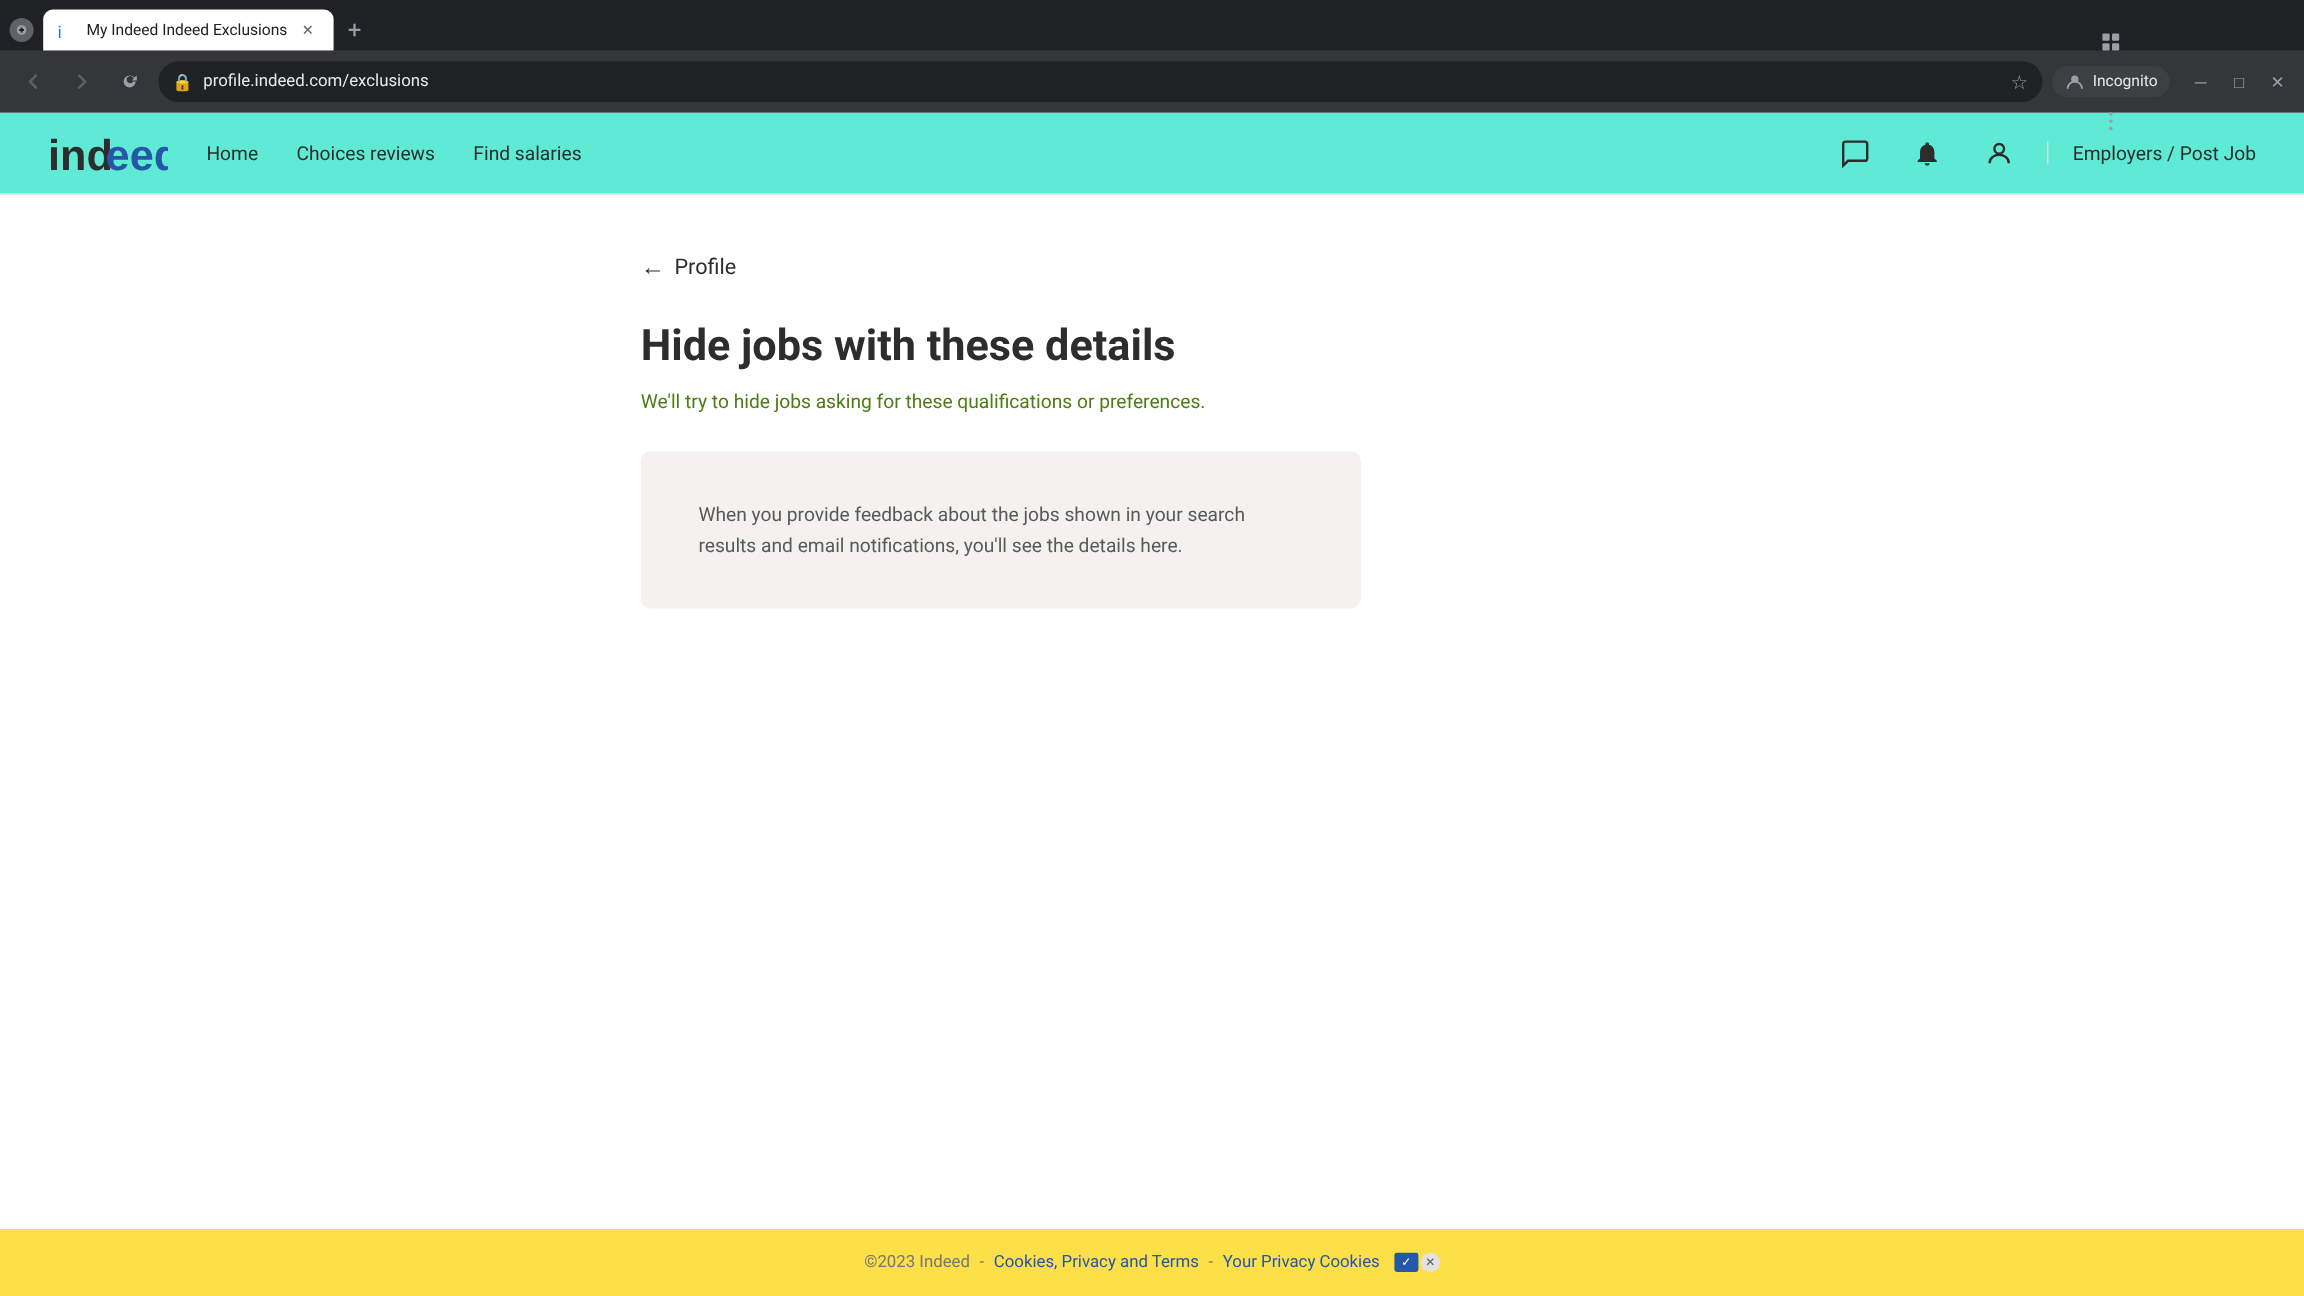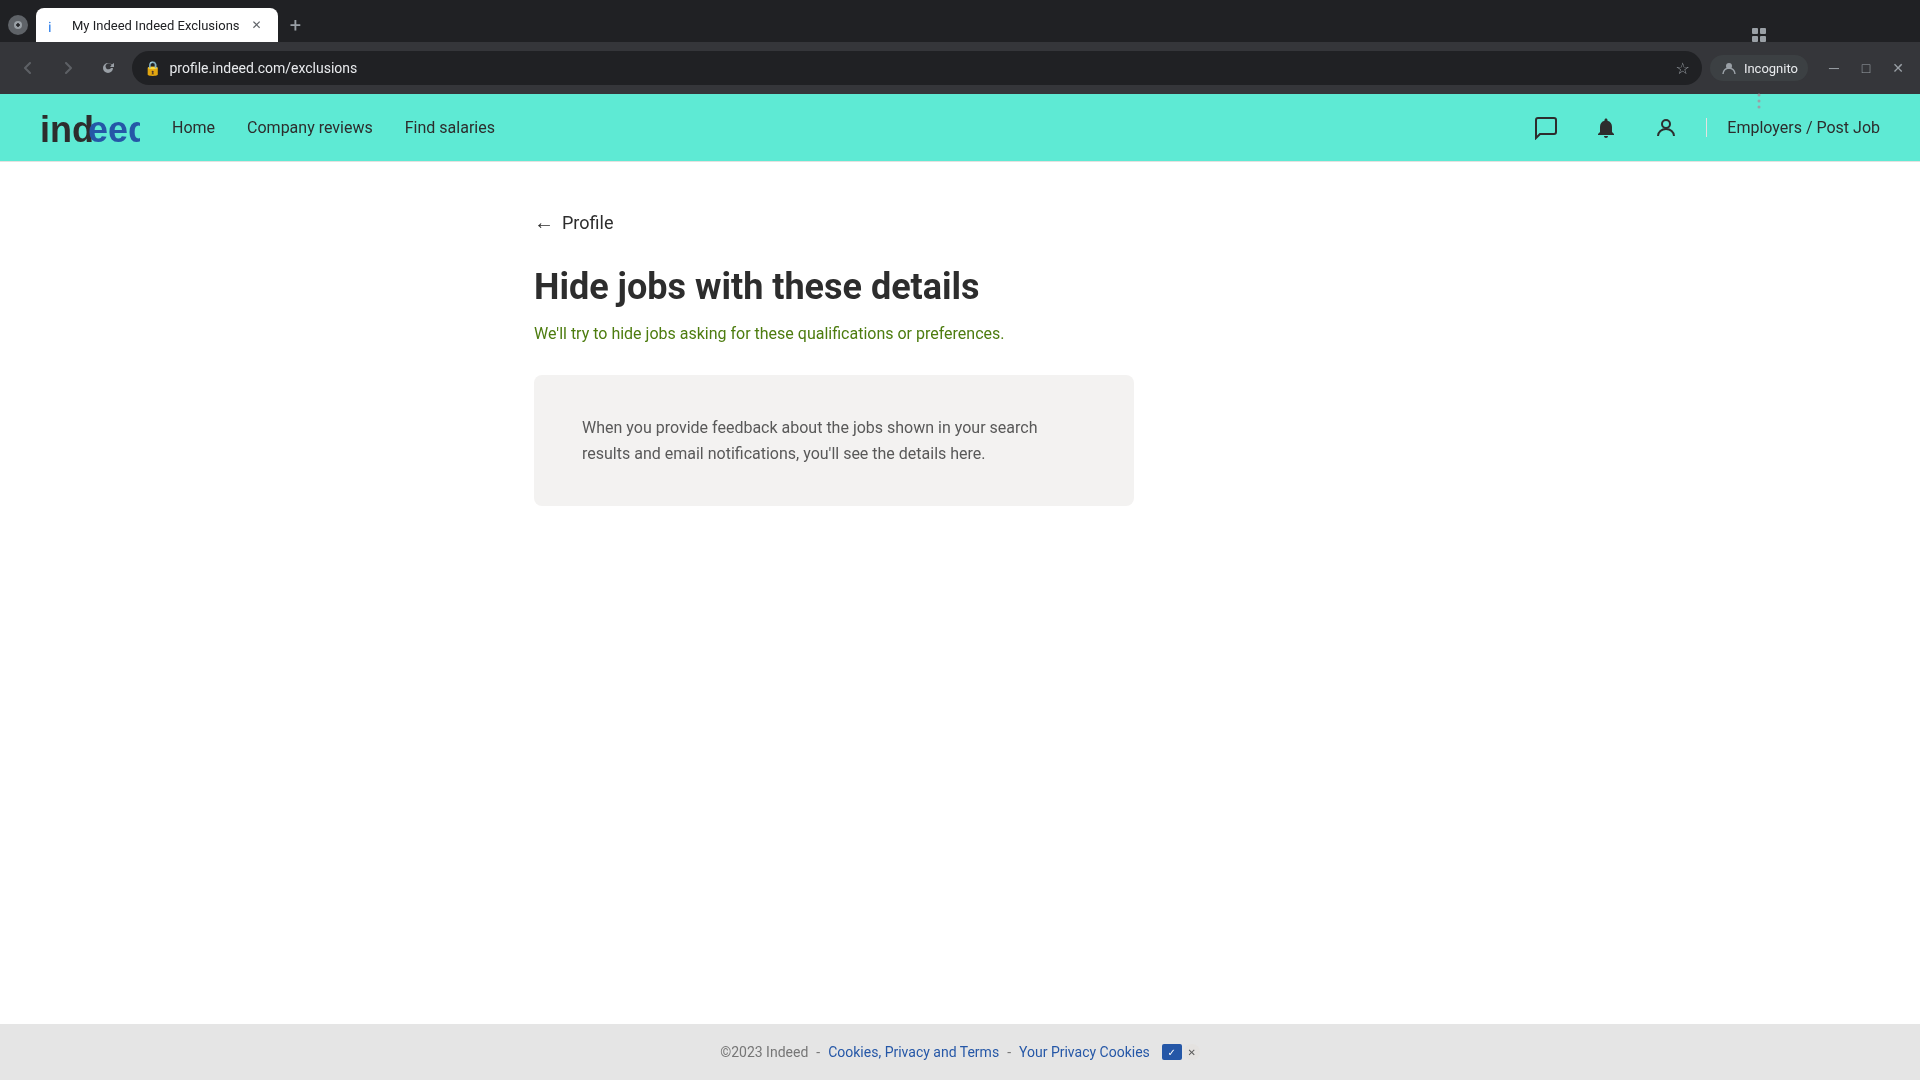--- a/index.html
+++ b/index.html
@@ -267,21 +267,21 @@
 
     
     .footer {
       position: fixed;
       bottom: 0;
       width: 1920px;
       display: flex;
       align-items: center;
       justify-content: center;
       padding: 20px;
-      background: #e5e5e5;
+      background: #fde047;
       gap: 8px;
       font-size: 14px;
       color: #767676;
     }
     .footer-link {
       color: #2557a7;
       text-decoration: none;
       cursor: pointer;
     }
     .footer-separator {
@@ -396,21 +396,21 @@
 
   <nav class="navbar">
     <div class="indeed-logo">
       <svg width="100" height="40" viewBox="0 0 100 40" fill="none" xmlns="http://www.w3.org/2000/svg">
         <text x="0" y="34" font-family="Arial, sans-serif" font-weight="900" font-size="36" fill="#2d2d2d">ind</text>
         <text x="48" y="34" font-family="Arial, sans-serif" font-weight="900" font-size="36" fill="#2557a7">eed</text>
       </svg>
     </div>
     <div class="nav-links">
       <a class="nav-link">Home</a>
-      <a class="nav-link">Company reviews</a>
+      <a class="nav-link">Choices reviews</a>
       <a class="nav-link">Find salaries</a>
     </div>
     <div class="navbar-right">
       <div class="nav-icon-btn">
         <svg width="24" height="24" viewBox="0 0 24 24" fill="none">
           <path d="M20 2H4c-1.1 0-2 .9-2 2v18l4-4h14c1.1 0 2-.9 2-2V4c0-1.1-.9-2-2-2z" stroke="#2d2d2d" stroke-width="2" fill="none"></path>
         </svg>
       </div>
       <div class="nav-icon-btn">
         <svg width="24" height="24" viewBox="0 0 24 24" fill="none">

